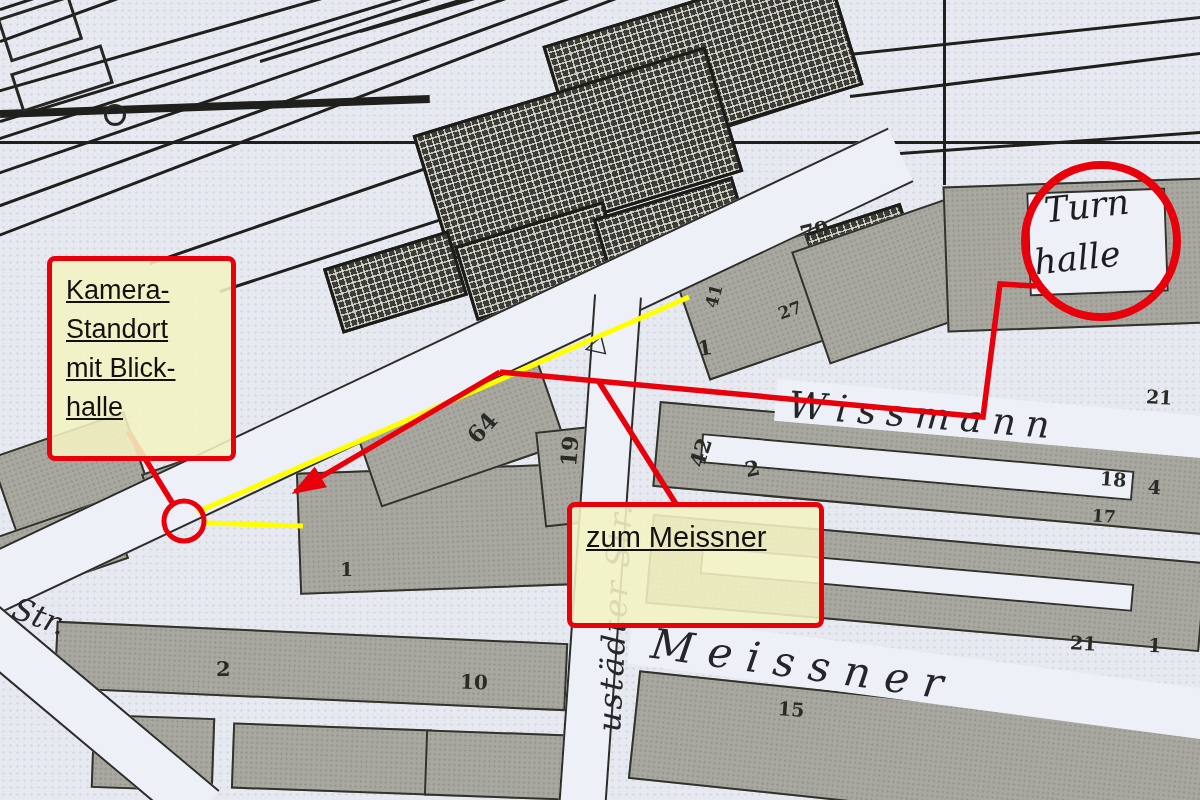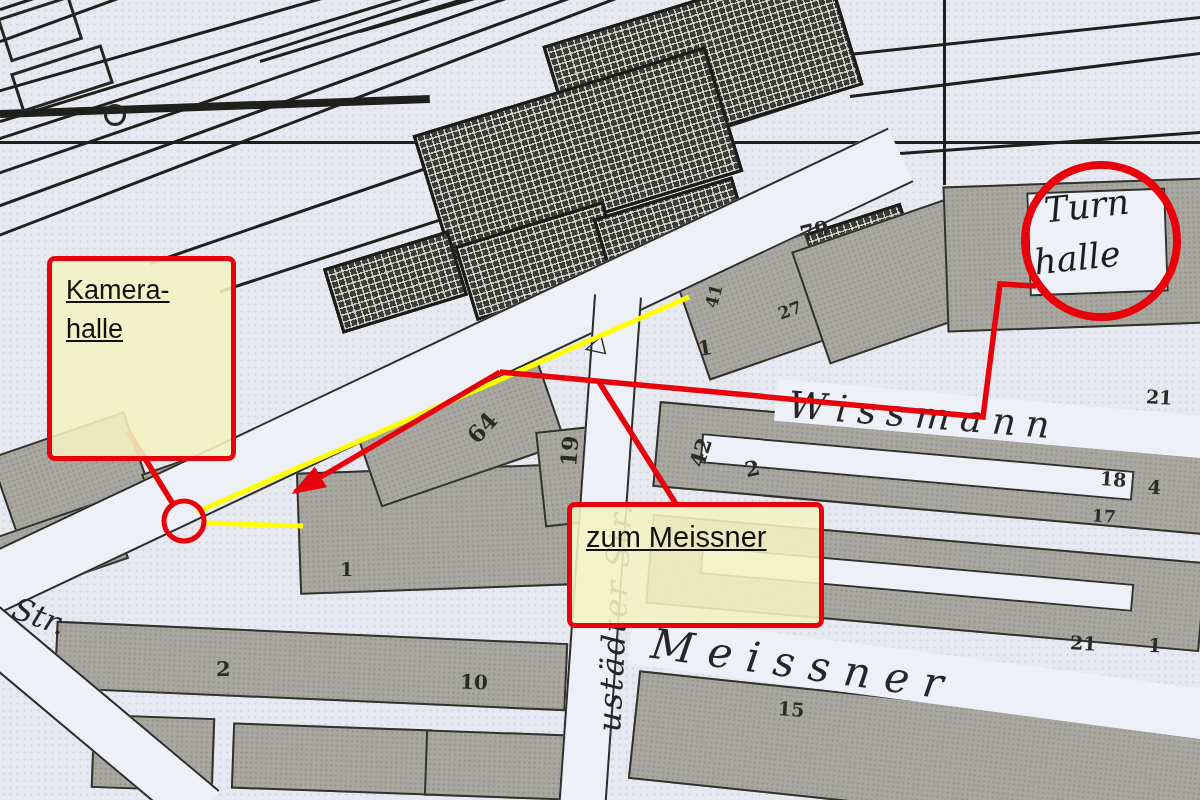--- a/index.html
+++ b/index.html
@@ -137,20 +137,22 @@
     <line x1="128" y1="431" x2="173" y2="504" class="red"></line>
     <circle cx="184" cy="521" r="20" class="ring"></circle>
     <polyline points="500,372 983,417 1000,284 1036,286" class="red"></polyline>
     <line x1="599" y1="382" x2="676" y2="504" class="red"></line>
     <line x1="500" y1="372" x2="295" y2="492" class="red" marker-end="url(#arrowhead)"></line>
     <circle cx="1101" cy="241" r="76" class="ring thick"></circle>
   </svg>
 
   <div class="note" id="camera-note">
     <span class="ln">Kamera-</span>
+    <span class="ln">Standort</span>
+    <span class="ln">mit Blick-</span>
     <span class="ln">halle</span>
   </div>
   <div class="note" id="path-note">
     <span class="ln">zum Meissner</span>
   </div>
 
 <div class="hn" style="left: 800px; top: 218px; font-size: 21px; transform: rotate(-14deg);">79</div>
     <div class="hn" style="left: 702px; top: 286px; font-size: 17px; transform: rotate(-75deg);">41</div>
     <div class="hn" style="left: 778px; top: 300px; font-size: 17px; transform: rotate(-20deg);">27</div>
     <div class="hn" style="left: 698px; top: 336px; font-size: 20px; transform: rotate(-10deg);">1</div>

